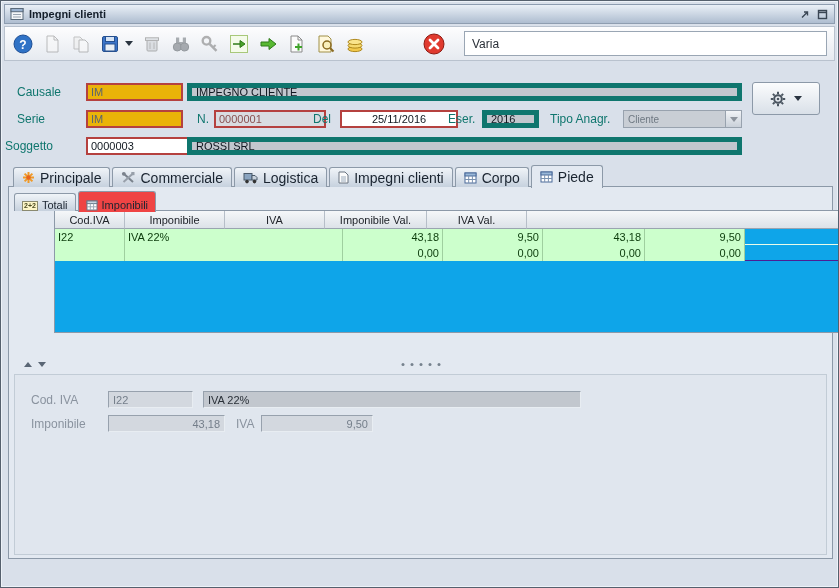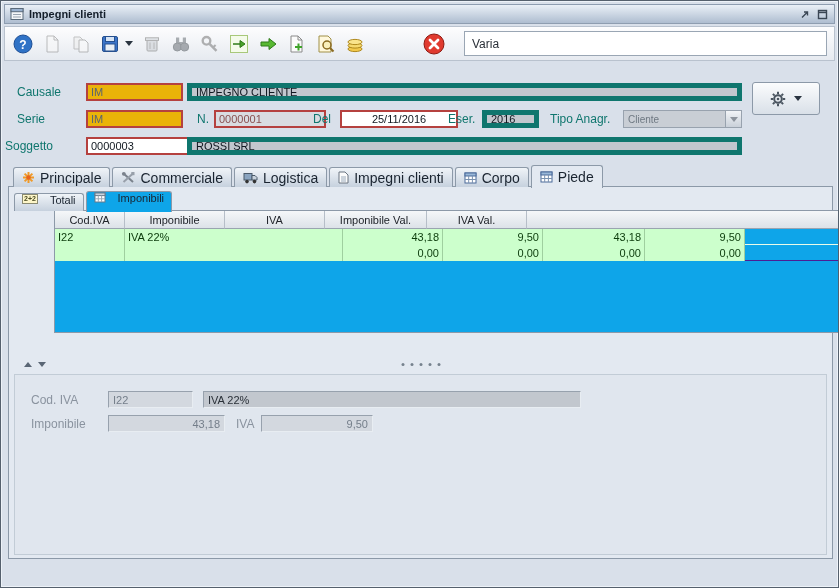--- a/index.html
+++ b/index.html
@@ -69,26 +69,26 @@
     border-radius:3px 3px 0 0; white-space:nowrap;
   }
   .tab.active{ height:23px; background:#E3E9F1; margin-bottom:-1px; padding-bottom:1px; }
   
   .content{
     position:absolute; left:7px; top:185px; width:825px; height:373px;
     background:#E3E9F1; border:1px solid #8C99A8;
   }
   .subtabs{ position:absolute; left:5px; top:3px; height:21px; display:flex; align-items:flex-end; gap:2px; z-index:2; }
   .subtab{
-    height:18px; display:flex; align-items:flex-start; gap:12px; padding:0 7px;
+    height:18px; display:flex; align-items:flex-end; gap:4px; padding:0 7px;
     font-size:11px; color:#1A2430; cursor:pointer;
     background:linear-gradient(#F0F4F8,#C6D1DE); border:1px solid #8C99A8; border-bottom:none;
     border-radius:3px 3px 0 0; white-space:nowrap;
   }
-  .subtab.active{ height:21px; background:#0ea5e9; margin-bottom:-1px; padding-bottom:1px; }
+  .subtab.active{ height:21px; background:#ef4444; margin-bottom:-1px; padding-bottom:1px; }
   .icon-2p2{
     font-size:7px; line-height:8px; border:1px solid #8A8A70; background:#FDF6C8;
     color:#4A4A20; padding:0 1px; font-weight:bold;
   }
   .subcontent{
     position:absolute; left:5px; top:23px; width:813px; height:123px;
     background:#0ea5e9; border:1px solid #8C99A8; overflow:hidden;margin-left:40px;
   }
   
   .thead{ display:flex; width:797px; height:18px; }

